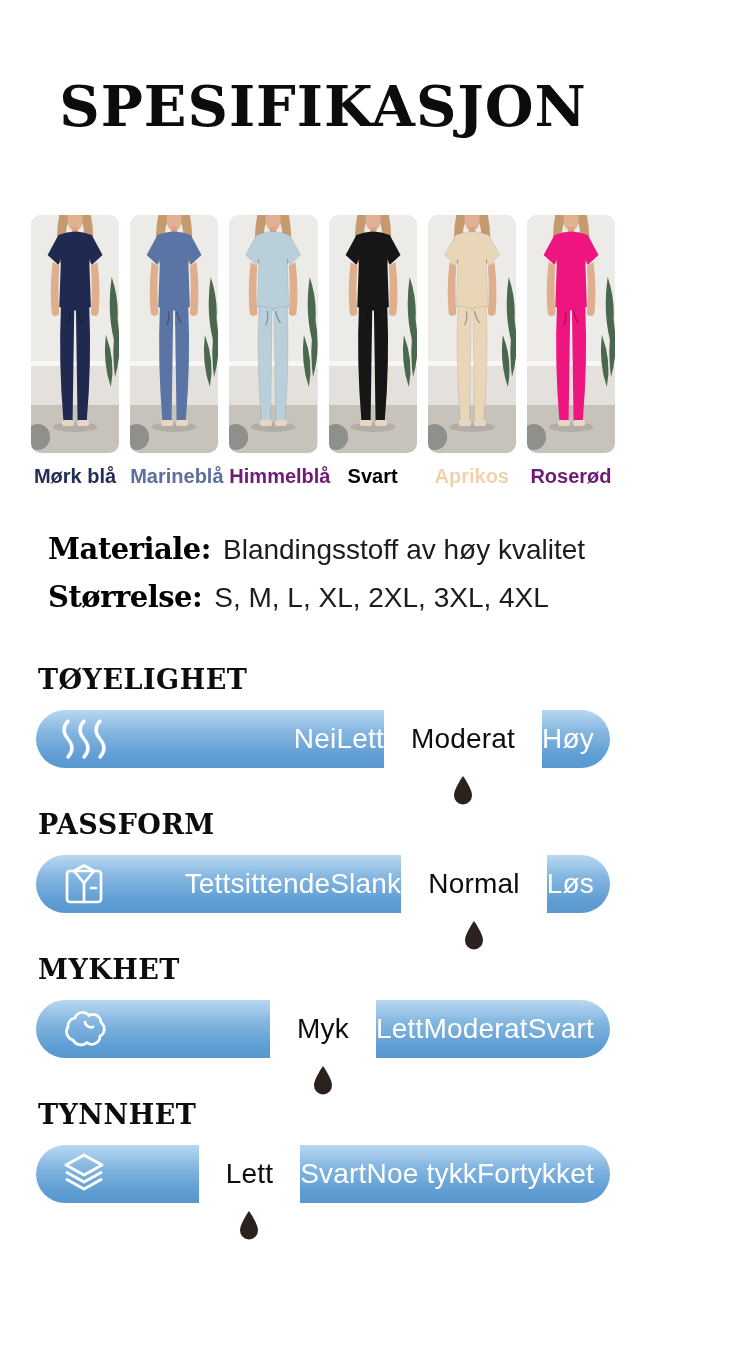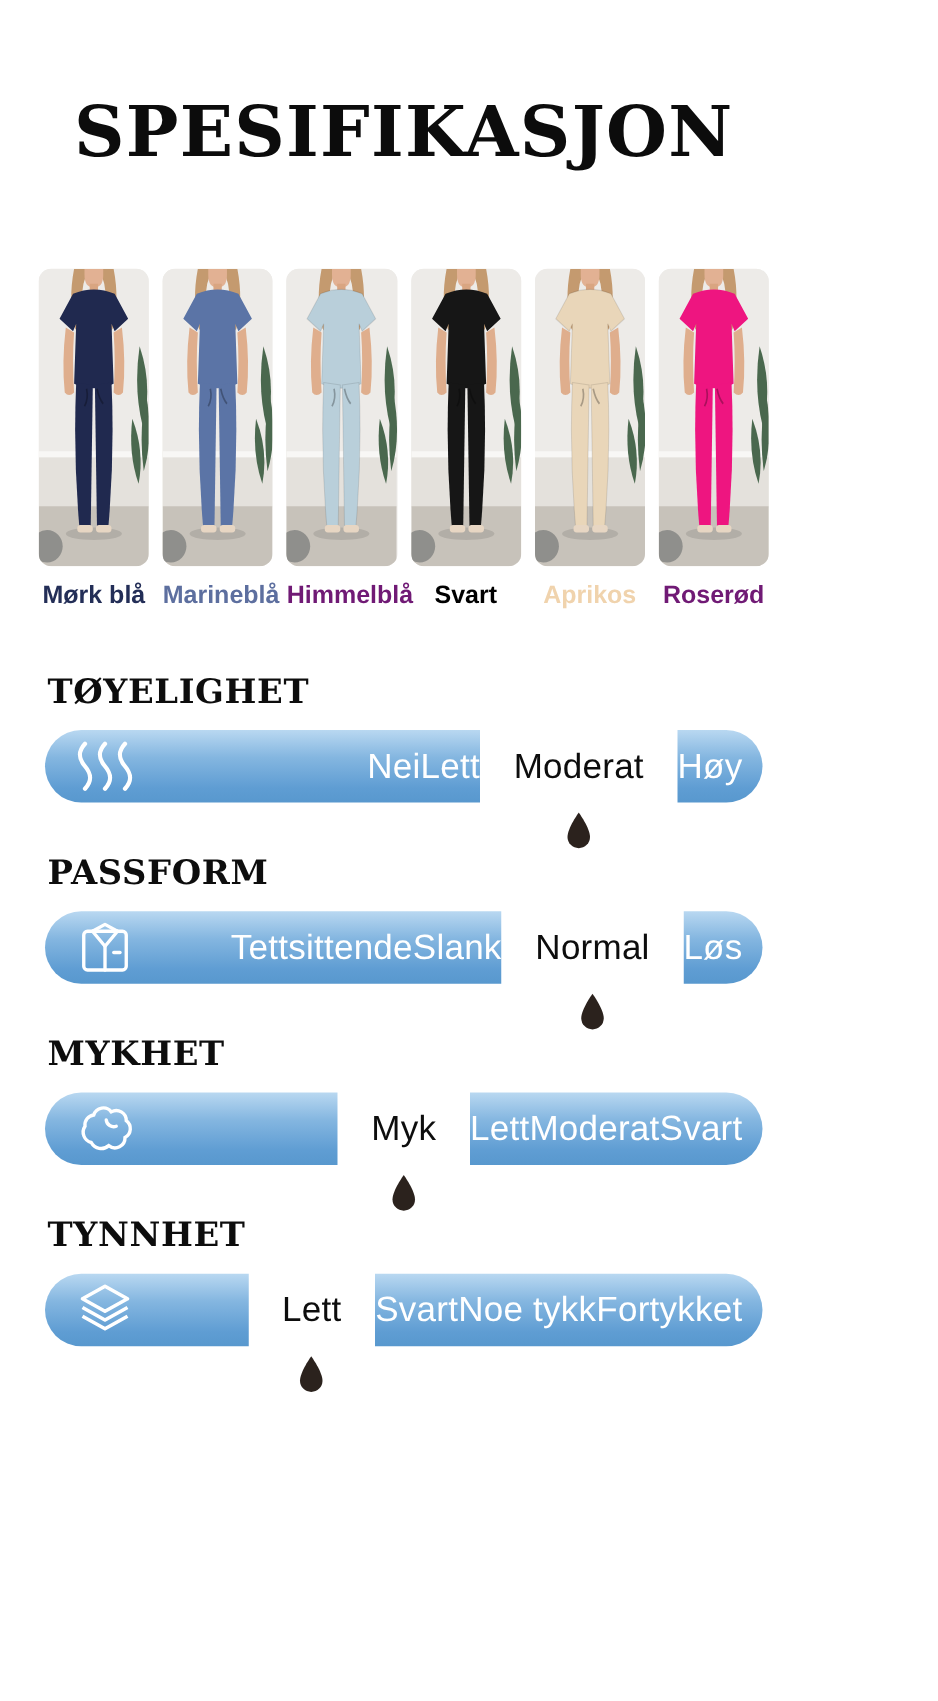--- a/index.html
+++ b/index.html
@@ -242,20 +242,31 @@
             <path d="M70,91 L54,93 L56,206 L67,206 Q73,148 70,91 Z" fill="#ee1580"></path>
             <path d="M46,96 q2,8 -2,14 M56,96 q2,8 6,12" fill="none" stroke="rgba(0,0,0,0.28)" stroke-width="1.6"></path>
             <rect x="37" y="205" width="15" height="6" rx="3" fill="#e7d6c3"></rect>
             <rect x="55" y="205" width="15" height="6" rx="3" fill="#e7d6c3"></rect>
           </svg>
         </div>
     <figcaption class="swatch-label" style="color: #701a75;">Roserød</figcaption>
   </figure>
 </div>
 
+  <div class="info" id="info">
+  <div class="info-row">
+    <span class="info-label">Materiale:</span>
+    <span class="info-value">Blandingsstoff av høy kvalitet</span>
+  </div>
+
+  <div class="info-row">
+    <span class="info-label">Størrelse:</span>
+    <span class="info-value">S, M, L, XL, 2XL, 3XL, 4XL</span>
+  </div>
+</div>
 
   <div class="specs" id="specs">
   <section class="spec">
     <h2 class="spec-title">TØYELIGHET</h2>
     <div class="bar">
       <span class="bar-icon">
             <svg width="54" height="42" viewBox="0 0 54 42">
               <g fill="none" stroke="#fff" stroke-width="3.4" stroke-linecap="round">
                 <path d="M11,3 C5.5,9 5.5,14.5 11,21 C16.5,27.5 16.5,33 11,39"></path>
                 <path d="M27,3 C21.5,9 21.5,14.5 27,21 C32.5,27.5 32.5,33 27,39"></path>

